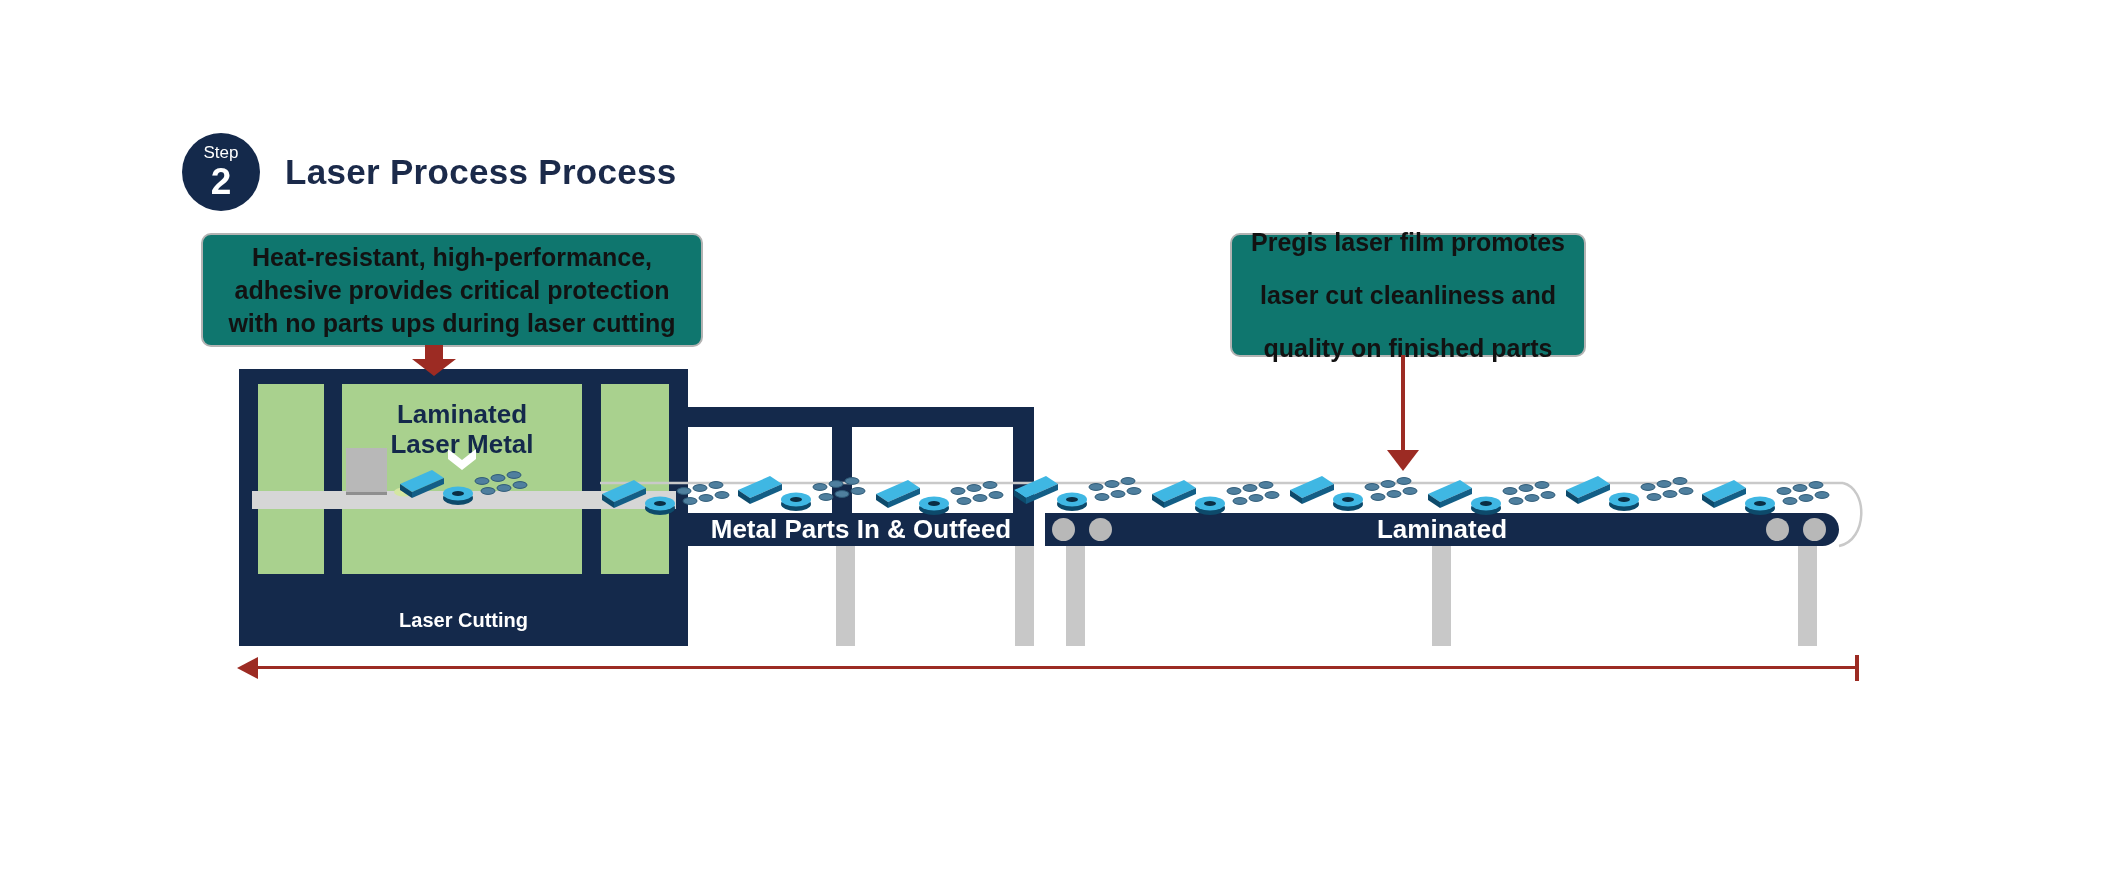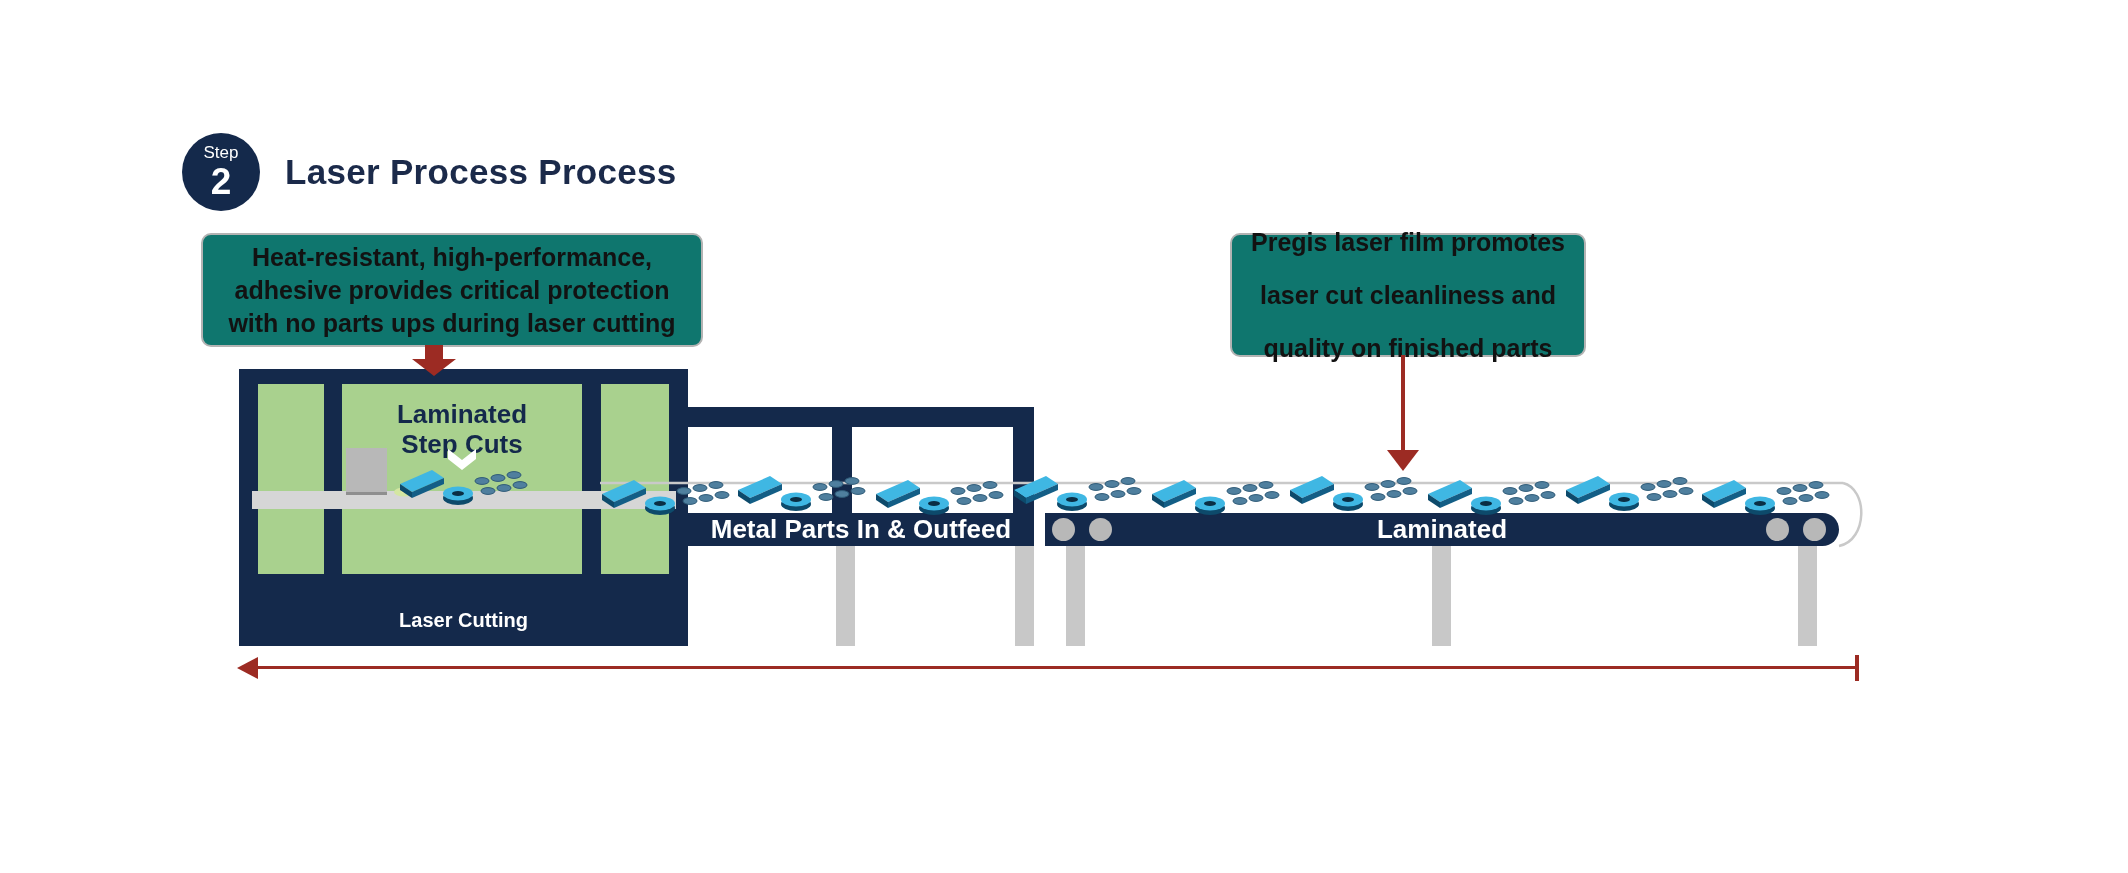--- a/index.html
+++ b/index.html
@@ -95,21 +95,21 @@
 <div class="abs arrowR-head"></div>
 
 <div class="abs machine">
   <div class="win win1"></div>
   <div class="win win2"></div>
   <div class="win win3"></div>
   <div class="belt-strip"></div>
   <div class="laser-head"></div>
   <div class="win-label">
     <div>Laminated</div>
-    <div>Step Cuts</div>
+    <div>Laser Metal</div>
   </div>
   <div class="machine-label">Laser Cutting</div>
 </div>
 
 <div class="abs frame-top"></div>
 <div class="abs frame-post-l"></div>
 <div class="abs frame-post-r"></div>
 
 <div class="abs bar infeed-bar">
   <span>Metal Parts In &amp; Outfeed</span>

